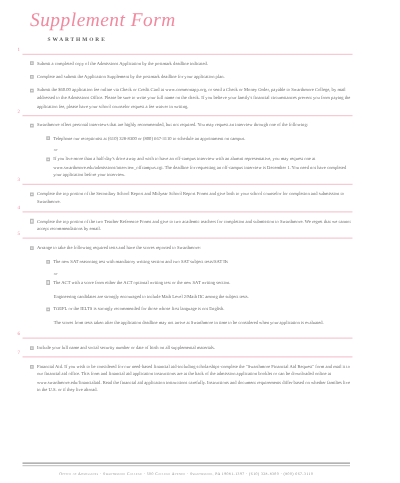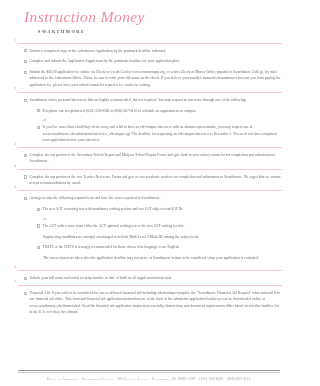--- a/index.html
+++ b/index.html
@@ -130,21 +130,21 @@
     font-variant:small-caps;
     white-space:nowrap;
   }
 </style>
 </head>
 <body>
 
 <div class="page">
 
   <div class="header">
-    <div class="title">Instruction Money</div>
+    <div class="title">Supplement Form</div>
     <div class="wordmark">SWARTHMORE</div>
   </div>
 
   <div class="content" id="body-root">
       <div class="rule">
         <span class="num">1</span>
       </div>
       <div class="section">
         <div class="item">
           <span class="box"></span>

